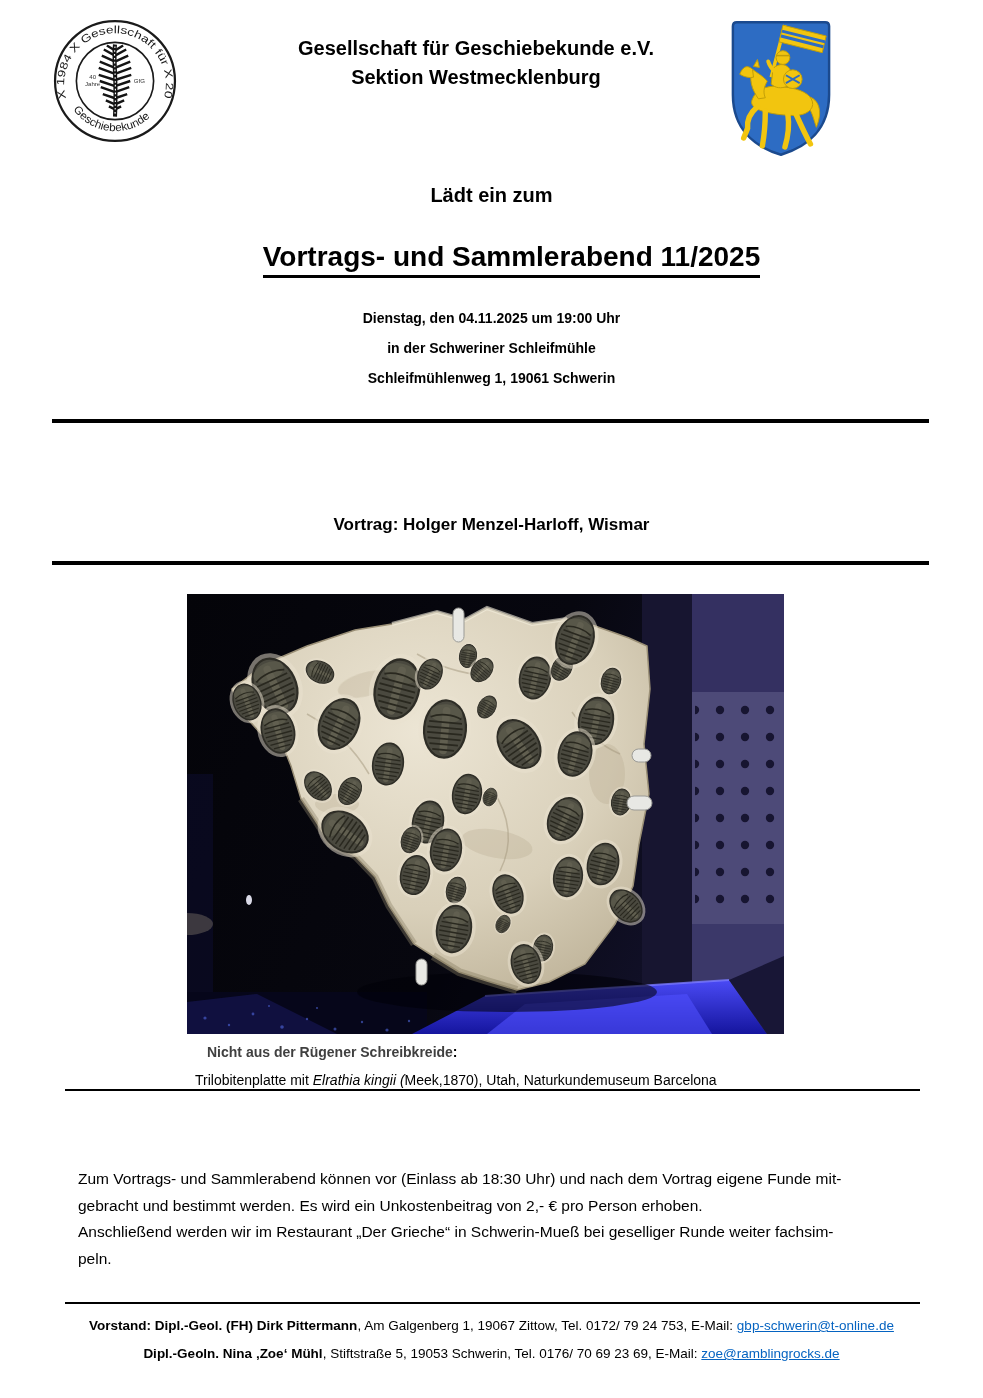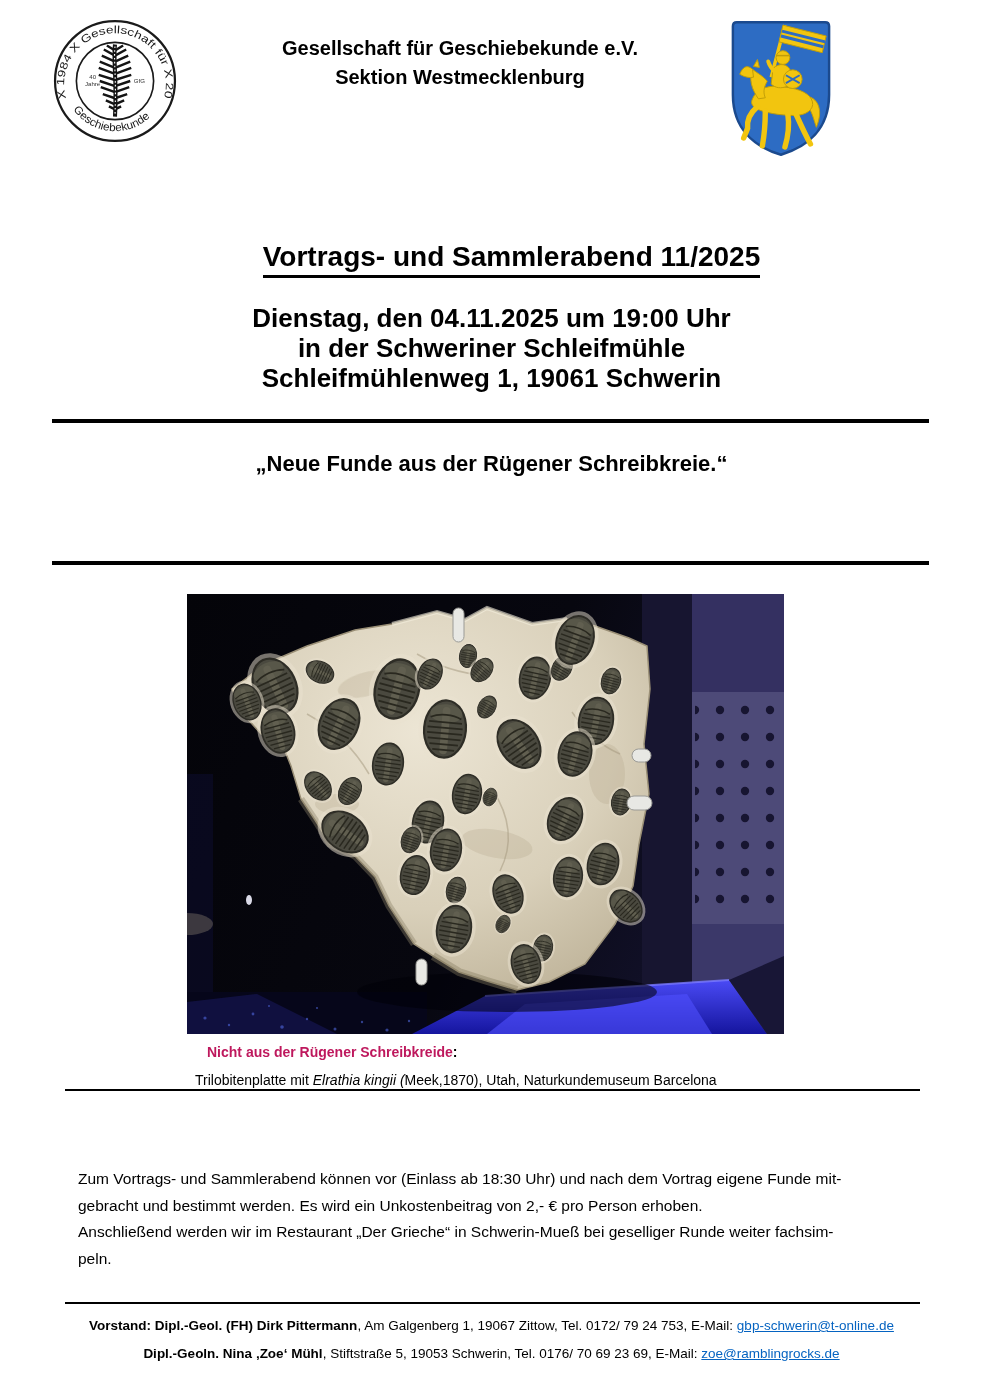--- a/index.html
+++ b/index.html
@@ -4,39 +4,39 @@
 <style>
   html,body{margin:0;padding:0;background:#777;}
   .page{
     position:relative;width:983px;height:1398px;margin:0 auto;
     background:#ffffff;overflow:hidden;
     font-family:"Liberation Sans","DejaVu Sans",sans-serif;color:#000;
   }
   .abs{position:absolute;}
   .center{left:0;width:983px;text-align:center;}
   
-  .org-names{top:34px;left:160px;width:600px;text-align:center;
+  .org-names{top:34px;left:176px;width:600px;text-align:center;
     font-size:20px;font-weight:bold;line-height:29px;}
   
   .lead-in{top:184px;font-size:20px;font-weight:bold;}
   .event-title{top:241px;font-size:28px;font-weight:bold;margin:0;padding-left:20px;}
   .event-title span{display:inline-block;border-bottom:3px solid #000;padding-bottom:2px;}
-  .event-when{top:303px;font-size:26px;font-weight:bold;line-height:30px;}
+  .event-when{top:303px;font-size:14px;font-weight:bold;line-height:30px;}
   
   .rule{position:absolute;background:#000;}
   .rule.thick{left:52px;width:877px;height:4px;}
   .rule.thin{left:65px;width:855px;height:2px;}
   .talk-title{top:451px;font-size:22px;font-weight:bold;margin:0;}
   .talk-speaker{top:515px;font-size:17px;font-weight:bold;}
   
   .photo-wrap{left:187px;top:594px;width:597px;height:440px;}
   .photo-wrap svg{display:block;}
   
   .caption-warning{left:207px;top:1044px;font-size:14px;font-weight:bold;white-space:nowrap;}
-  .caption-warning .warn{color:#be185d;}
+  .caption-warning .warn{color:#404040;}
   .caption-line{left:195px;top:1072px;font-size:14px;white-space:nowrap;}
   .caption-line .it{font-style:italic;}
   
   .body-text{left:78px;top:1166px;width:860px;font-size:15.5px;line-height:26.5px;}
   .body-text div{white-space:nowrap;}
   
   .footer-line{font-size:13.5px;white-space:nowrap;}
   .footer-line .nm{font-weight:bold;}
   .footer-line a{color:#0563c1;text-decoration:underline;}
   .f1{top:1318px;}
@@ -101,34 +101,35 @@
       <path d="M47,53 C53,47 62,48 65,56 L62,71 C55,74 49,73 45,69 Z"></path>
       <circle cx="57" cy="42" r="7"></circle>
       <path d="M50,40 h14" fill="none" stroke="#c19d08" stroke-width="1.5"></path>
       <path d="M50,58 C46,54 43,50 42,46" fill="none" stroke="#f2c50f" stroke-width="4" stroke-linecap="round"></path>
 
       <circle cx="67" cy="64" r="9.5"></circle>
       <path d="M60,60 l14,8 M60,68 l14,-8" fill="none" stroke="#2d6cc3" stroke-width="2"></path>
     </g>
   </svg>
 
+  <div class="abs center lead-in">Lädt ein zum</div>
 
   <h1 class="abs center event-title">
     <span>Vortrags- und Sammlerabend 11/2025</span>
   </h1>
 
   <div class="abs center event-when">
     <div>Dienstag, den 04.11.2025 um 19:00 Uhr</div>
     <div>in der Schweriner Schleifmühle</div>
     <div>Schleifmühlenweg 1, 19061 Schwerin</div>
   </div>
 
   <div class="rule thick" style="top:419px"></div>
 
-  <h2 class="abs center talk-title">„Neue Funde aus der Rügener Schreibkreie.“</h2>
+  <div class="abs center talk-speaker">Vortrag: Holger Menzel-Harloff, Wismar</div>
 
   <div class="rule thick" style="top:561px"></div>
 
   <div class="abs photo-wrap">
     <svg width="597" height="440" viewBox="0 0 597 440">
       <defs>
         <linearGradient id="bgGrad" x1="0" y1="0" x2="1" y2="0.3">
           <stop offset="0" stop-color="#040409"></stop>
           <stop offset="0.6" stop-color="#07070f"></stop>
           <stop offset="1" stop-color="#12112a"></stop>

